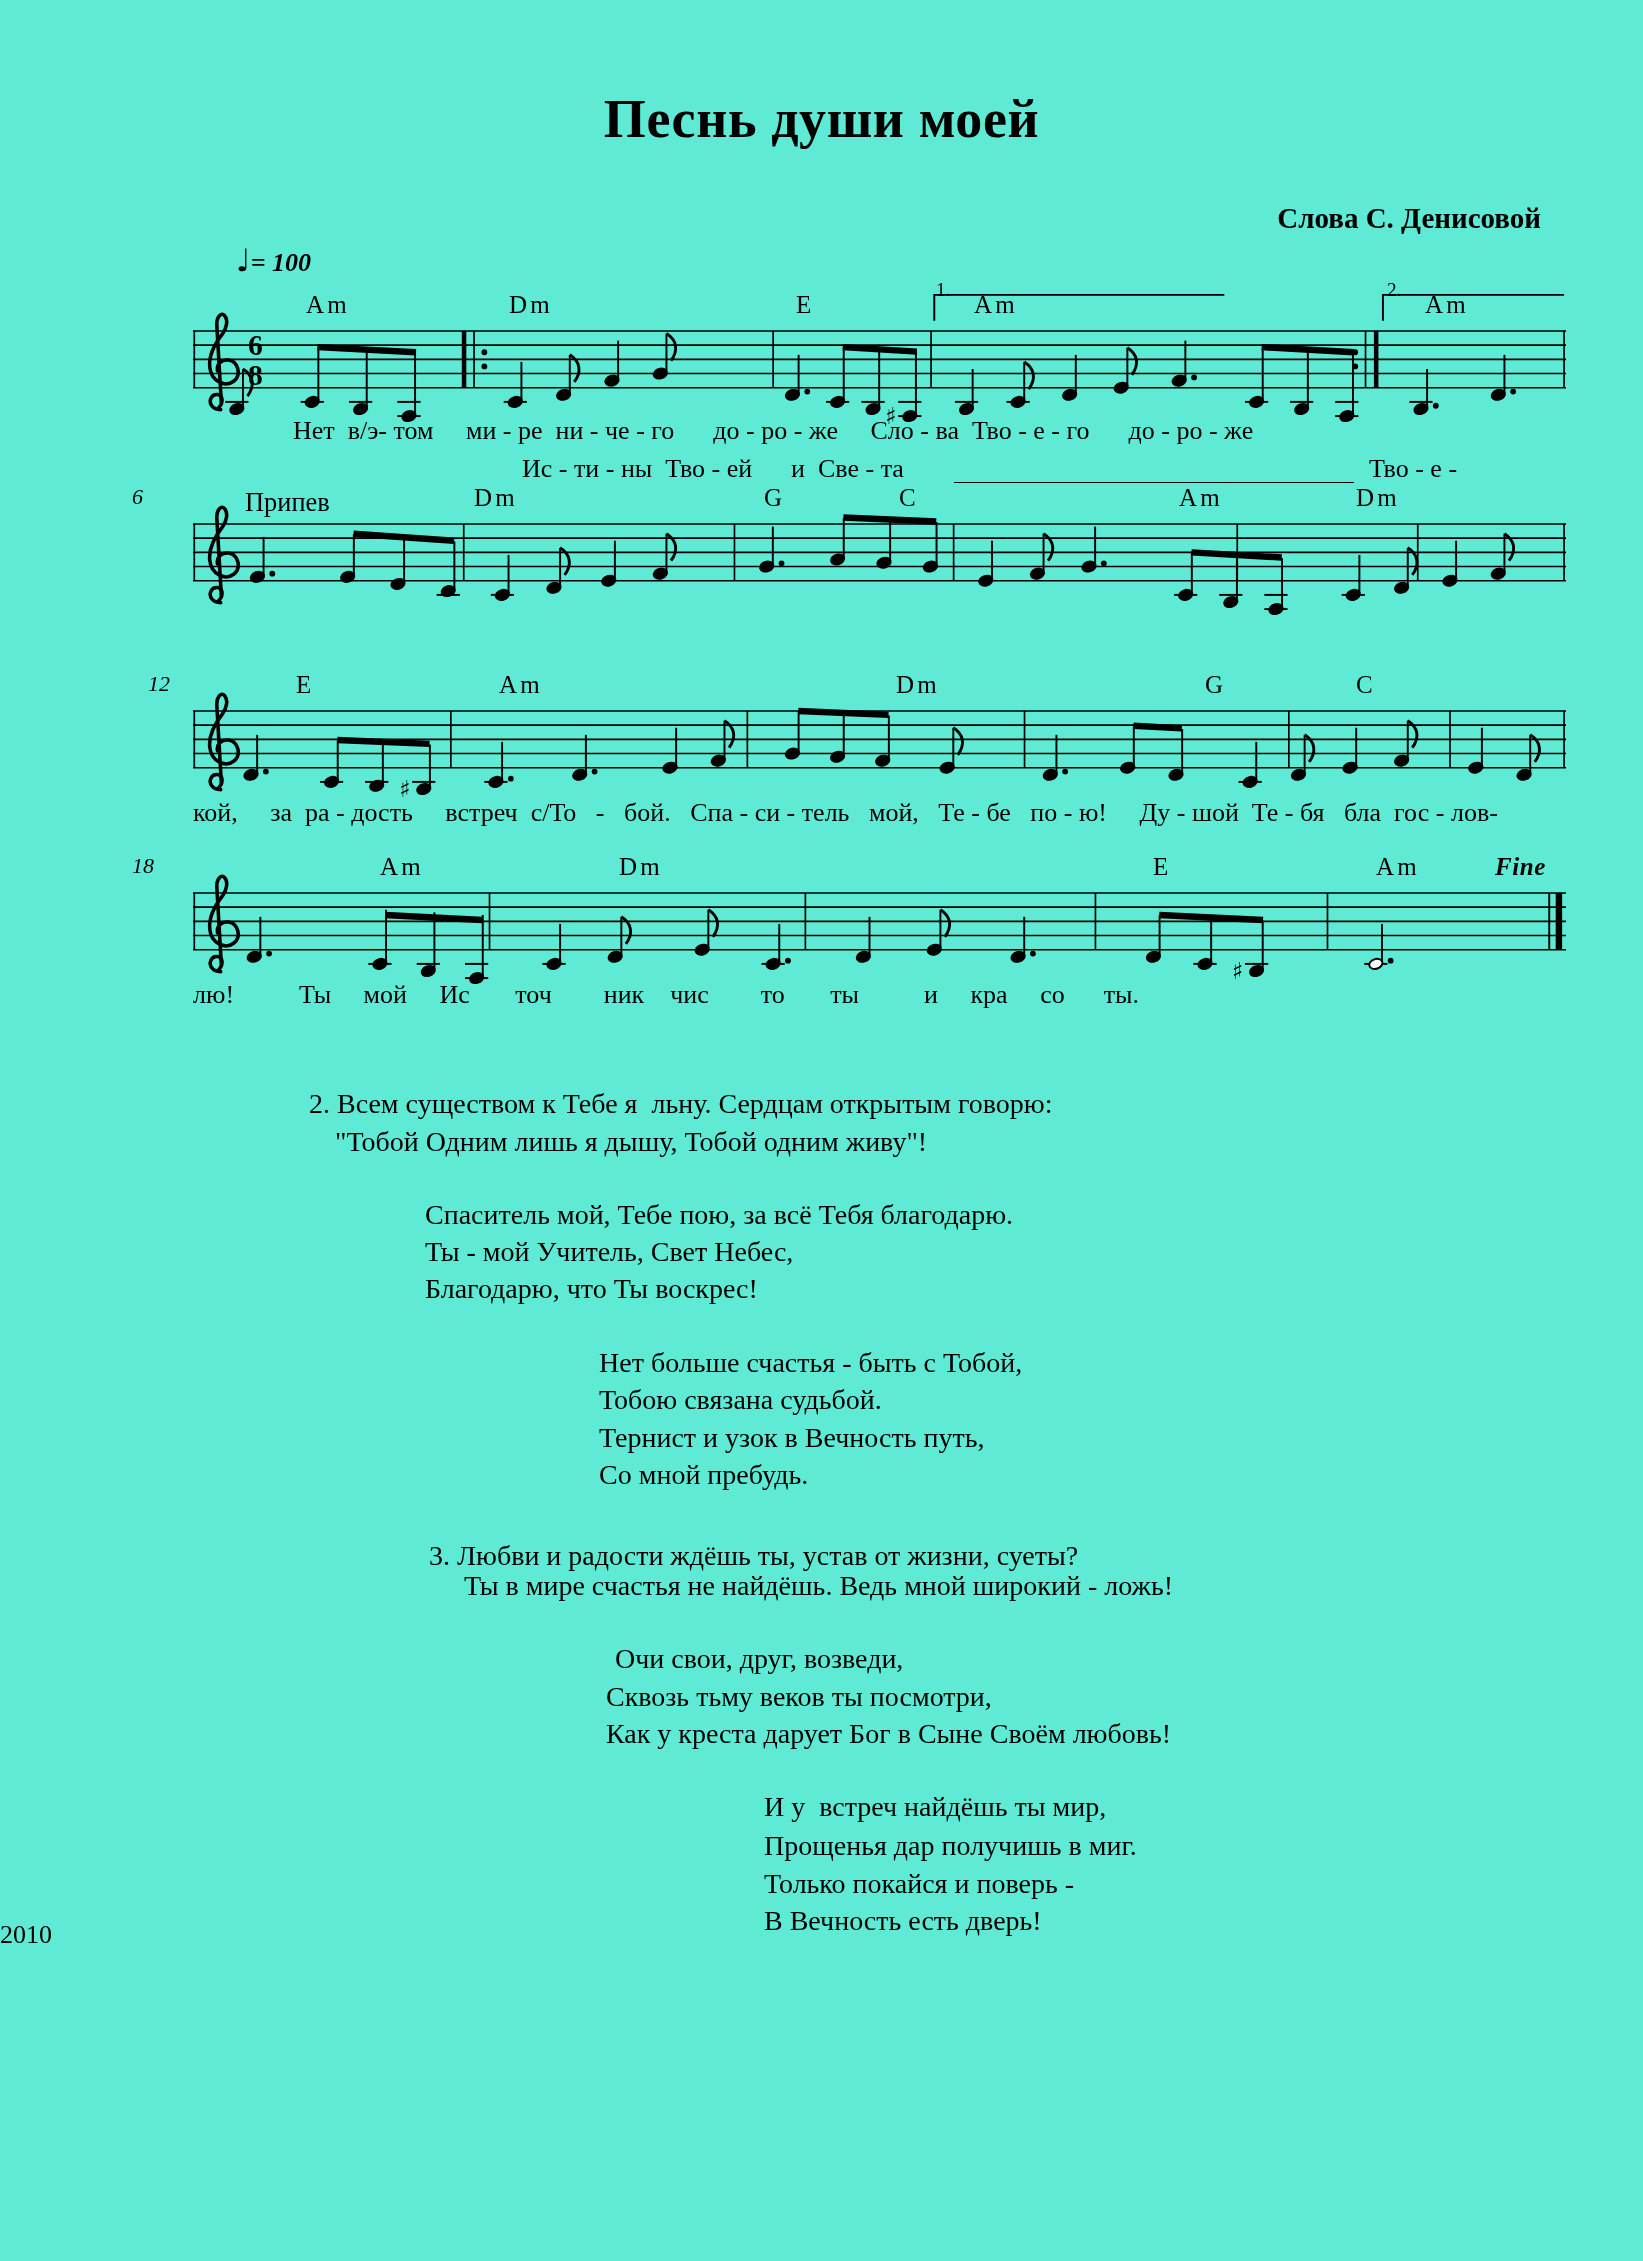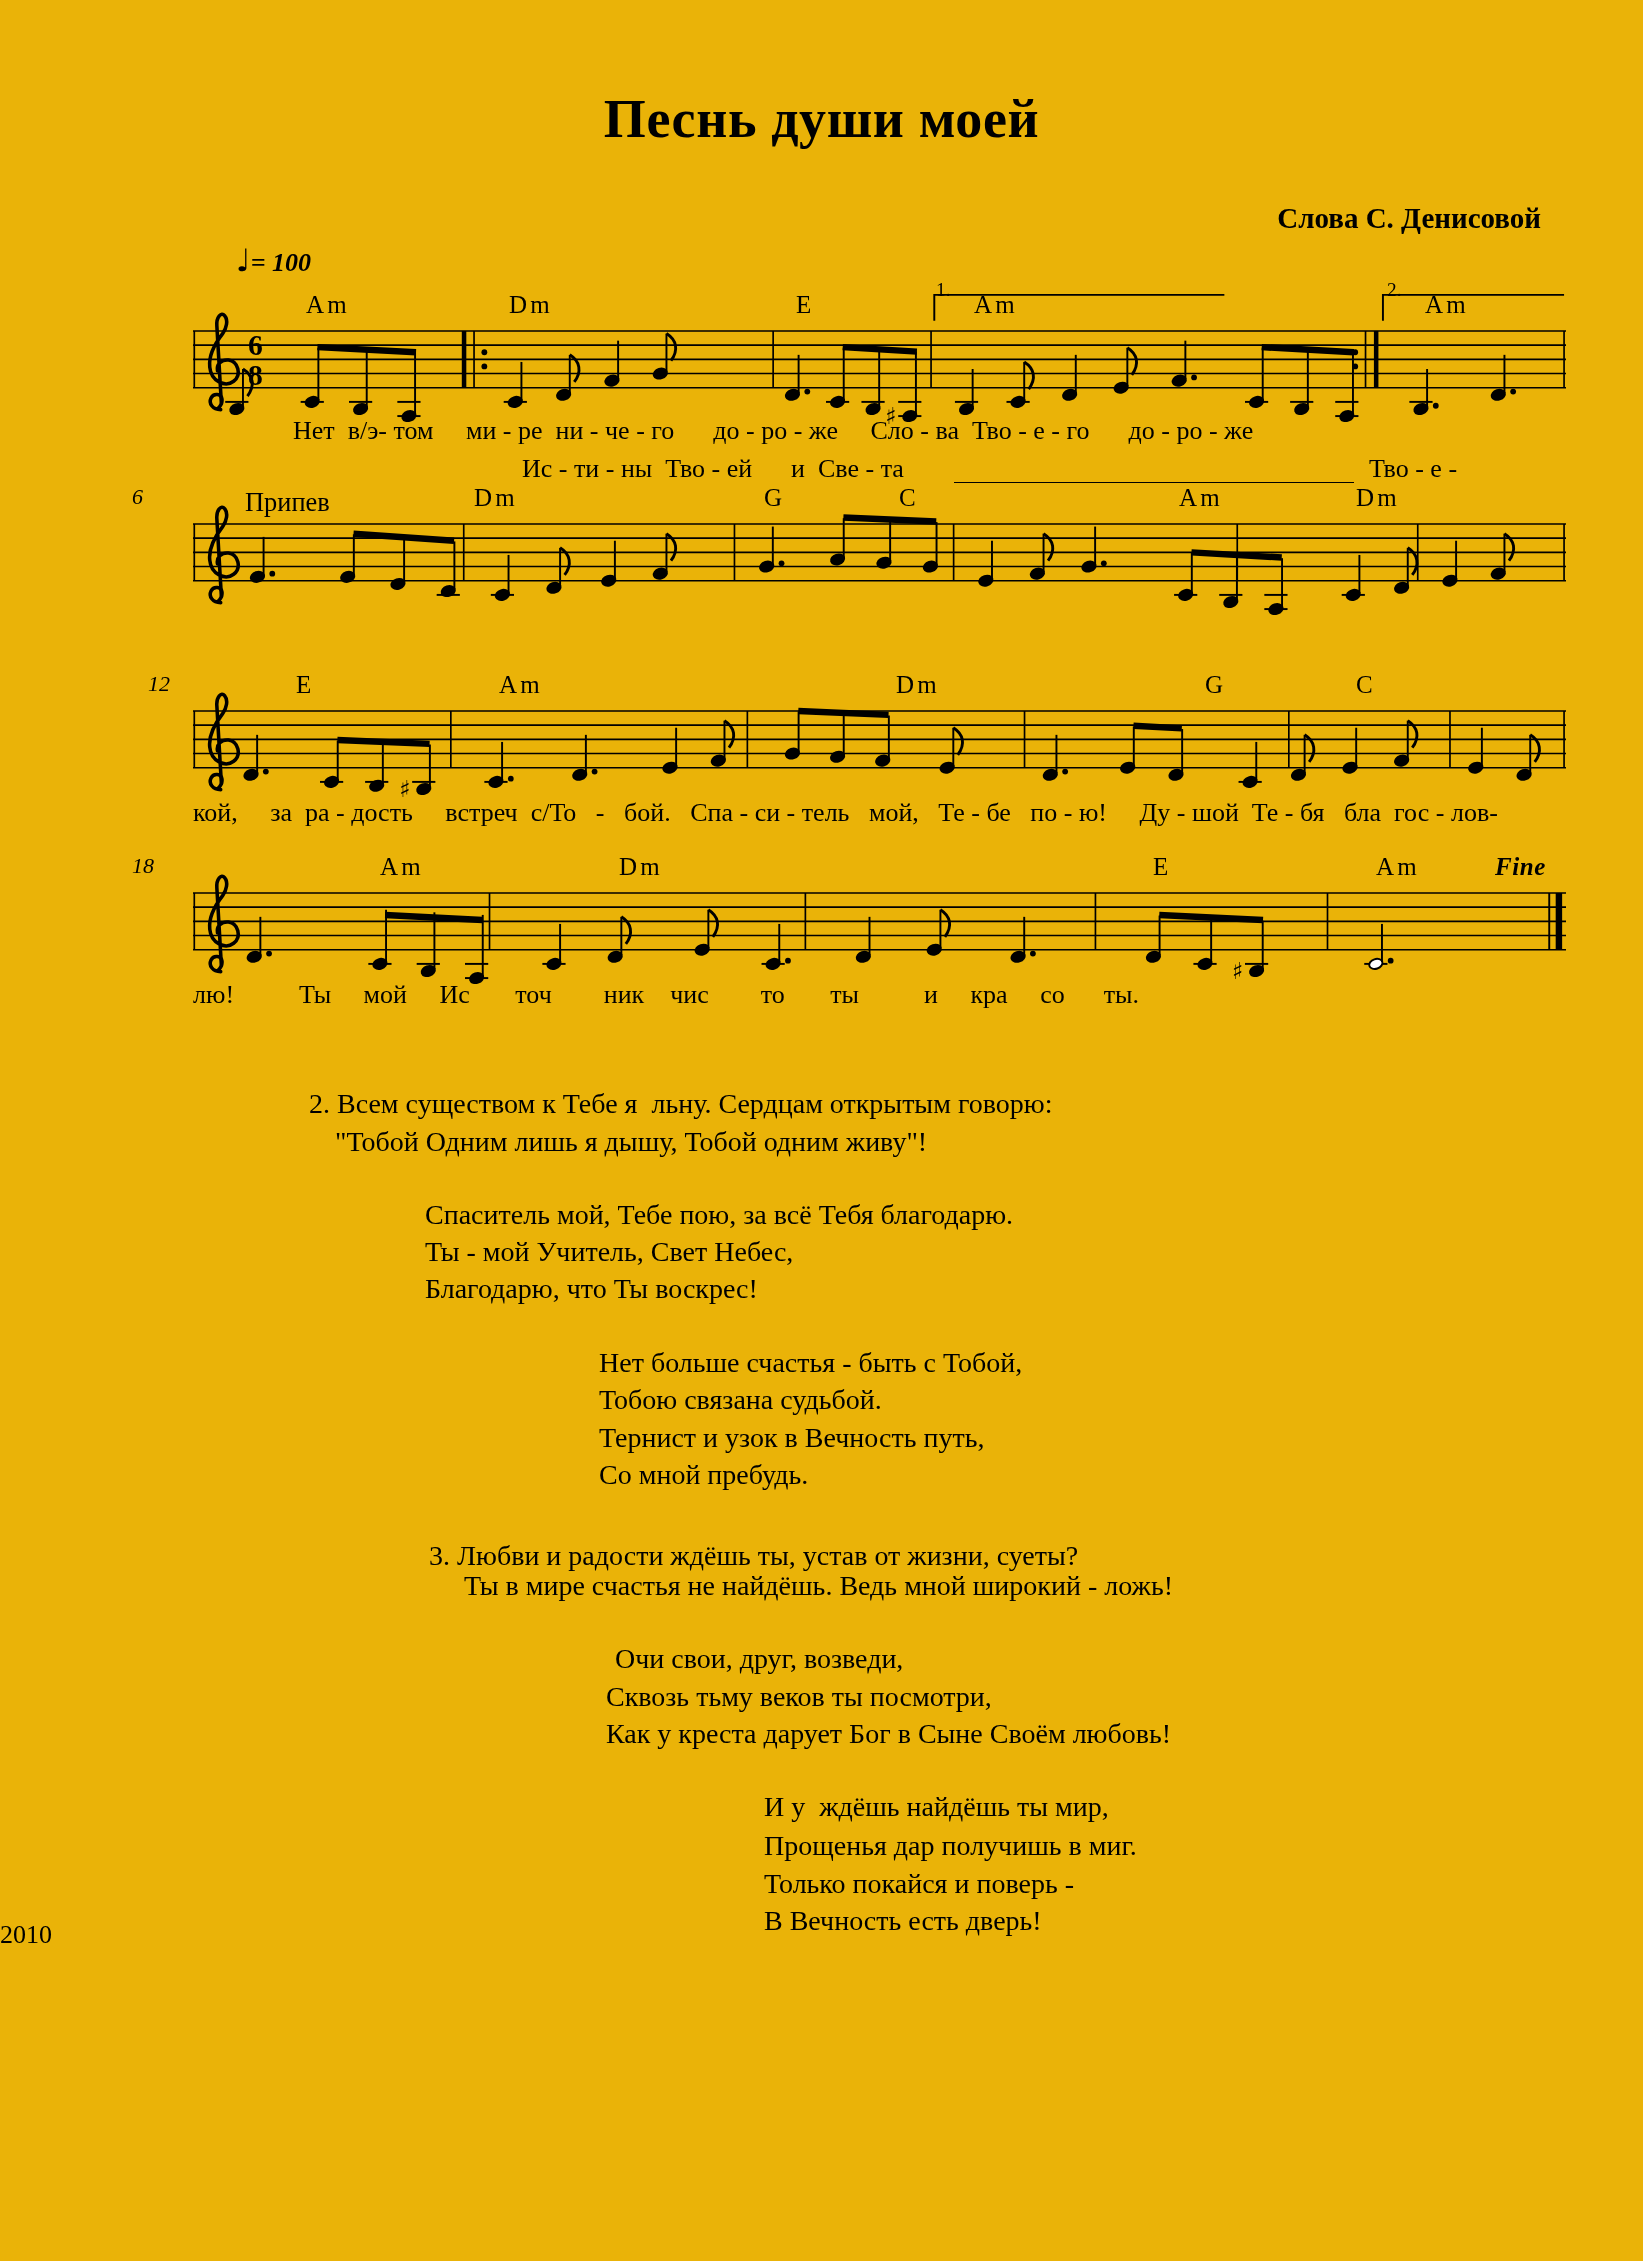--- a/index.html
+++ b/index.html
@@ -1,16 +1,16 @@
 <!DOCTYPE html>
 <html style="font-size:10.3px"><head>
 <meta charset="utf-8">
 <style>
   html,body{margin:0;padding:0;background:#e8e8e8}
-  .page{position:relative;width:1643px;height:2261px;background:#eab308;
+  .page{position:relative;width:1643px;height:2261px;background:#5eead4;
         font-family:"Liberation Serif",serif;color:#000;overflow:hidden}
   .title{position:absolute;top:88px;left:0;width:100%;text-align:center;
          font-size:54px;font-weight:bold;letter-spacing:0.6px}
   .byline{position:absolute;top:202px;right:102px;font-size:29px;font-weight:bold}
   .tempo{position:absolute;top:242px;left:236px;font-size:26px;font-weight:bold;font-style:italic}
   .tempo .note{font-family:"DejaVu Sans",sans-serif;font-size:31px;font-style:normal;font-weight:normal}
   .sysnum{position:absolute;font-size:22px;font-style:italic}
   .seclabel{position:absolute;font-size:26.4px}
   .chord{position:absolute;font-size:25px;letter-spacing:3.2px}
   .chord.v{font-size:19.3px;margin-top:-11.6px;letter-spacing:0}
@@ -609,18 +609,18 @@
     <div class="pline" style="left: 425px; top: 1273px;">Благодарю, что Ты воскрес!</div>
     <div class="pline" style="left: 599px; top: 1347px;">Нет больше счастья - быть с Тобой,</div>
     <div class="pline" style="left: 599px; top: 1384px;">Тобою связана судьбой.</div>
     <div class="pline" style="left: 599px; top: 1422px;">Тернист и узок в Вечность путь,</div>
     <div class="pline" style="left: 599px; top: 1459px;">Со мной пребудь.</div>
     <div class="pline" style="left: 429px; top: 1532px; margin-top: 8px;">3. Любви и радости ждёшь ты, устав от жизни, суеты?</div>
     <div class="pline" style="left: 464px; top: 1570px;">Ты в мире счастья не найдёшь. Ведь мной широкий - ложь!</div>
     <div class="pline" style="left: 615px; top: 1643px;">Очи свои, друг, возведи,</div>
     <div class="pline" style="left: 606px; top: 1681px;">Сквозь тьму веков ты посмотри,</div>
     <div class="pline" style="left: 606px; top: 1718px;">Как у креста дарует Бог в Сыне Своём любовь!</div>
-    <div class="pline" style="left: 764px; top: 1791px;">И у  ждёшь найдёшь ты мир,</div>
+    <div class="pline" style="left: 764px; top: 1791px;">И у  встреч найдёшь ты мир,</div>
     <div class="pline" style="left: 764px; top: 1830px;">Прощенья дар получишь в миг.</div>
     <div class="pline" style="left: 764px; top: 1868px;">Только покайся и поверь -</div>
     <div class="pline" style="left: 764px; top: 1905px;">В Вечность есть дверь!</div>
   </div>
 
 
 </body></html>

